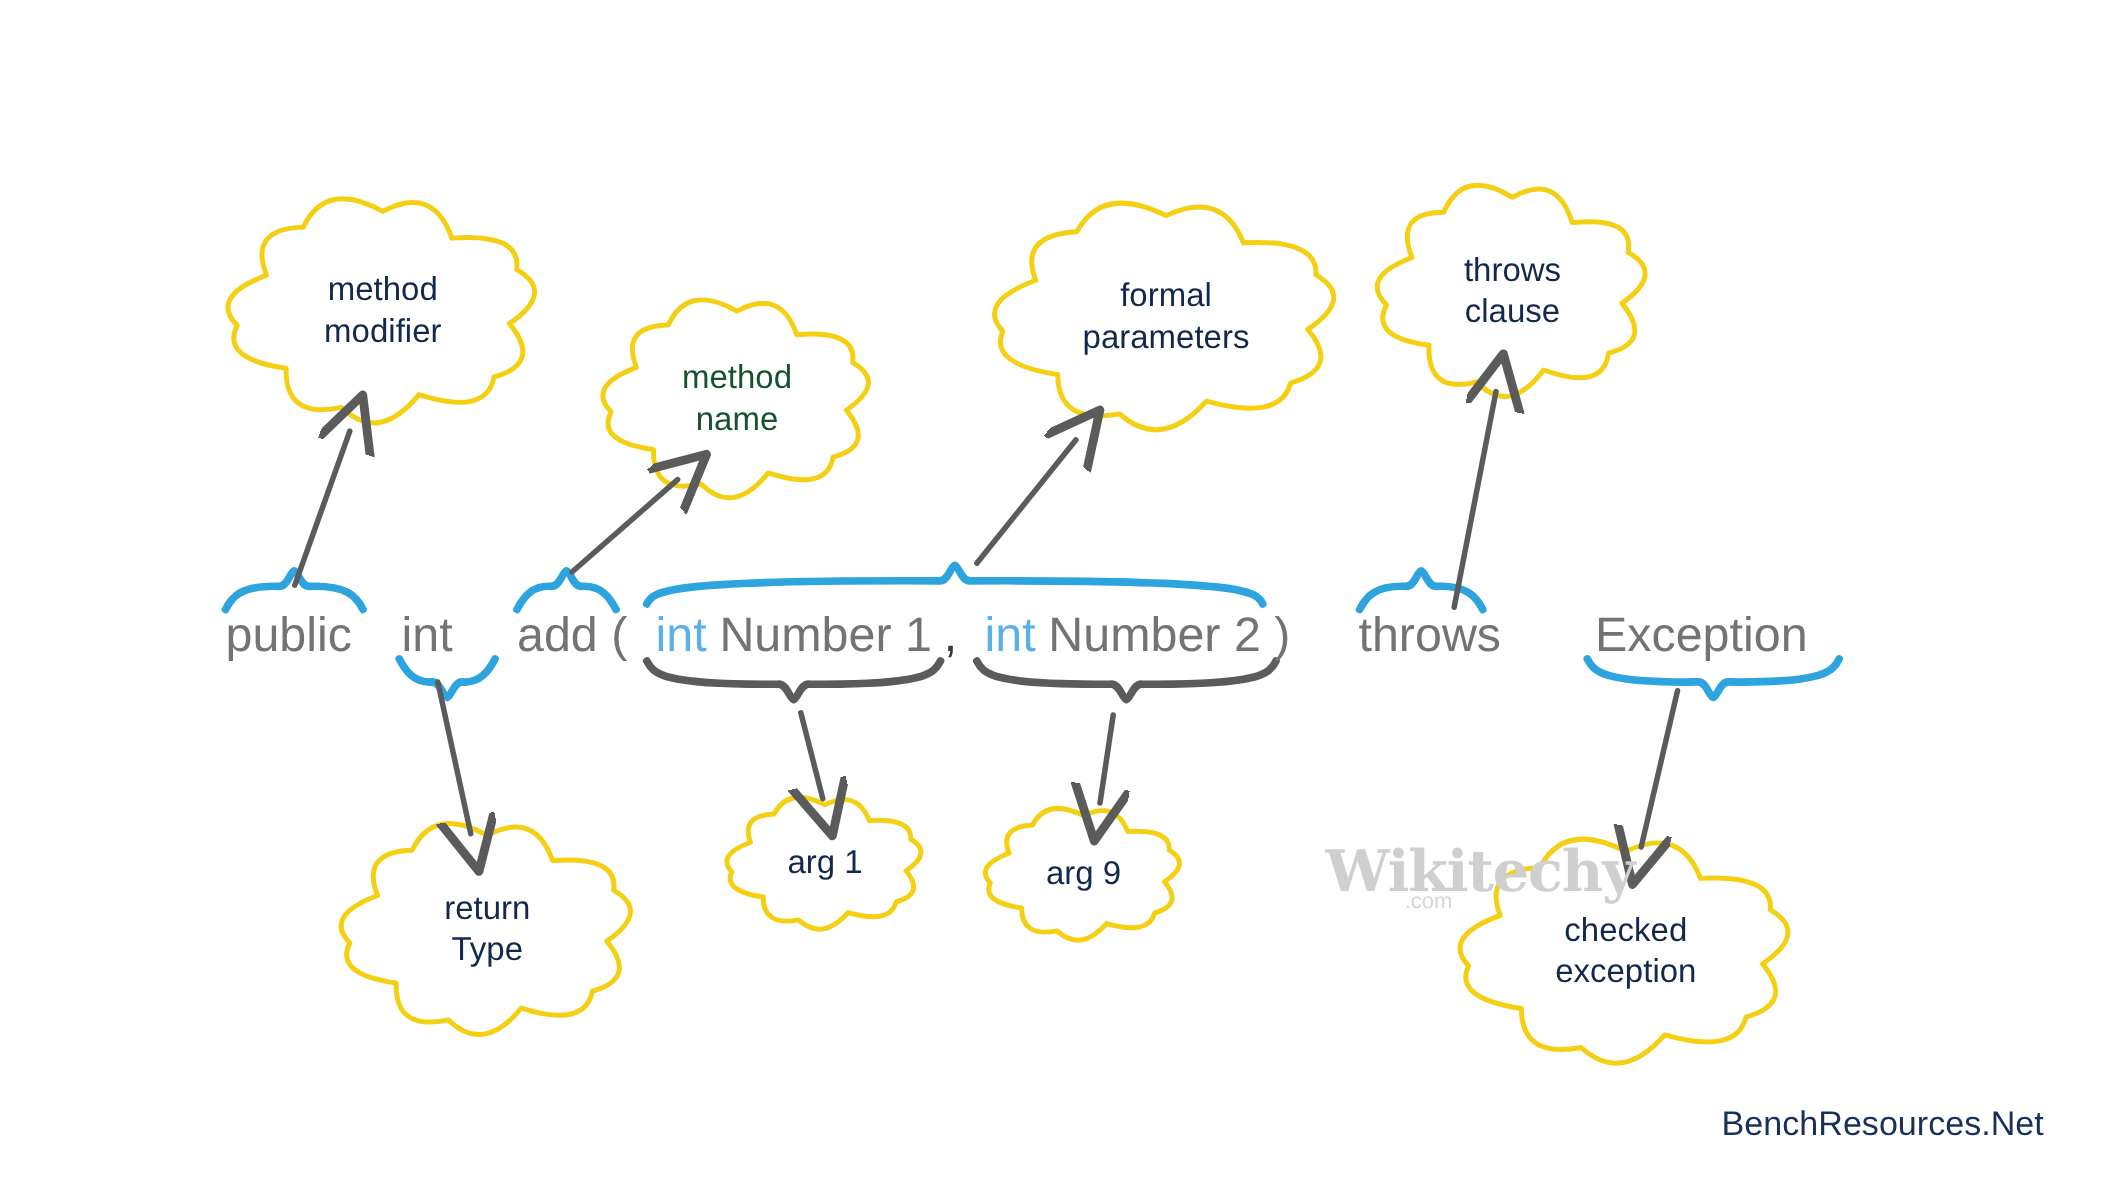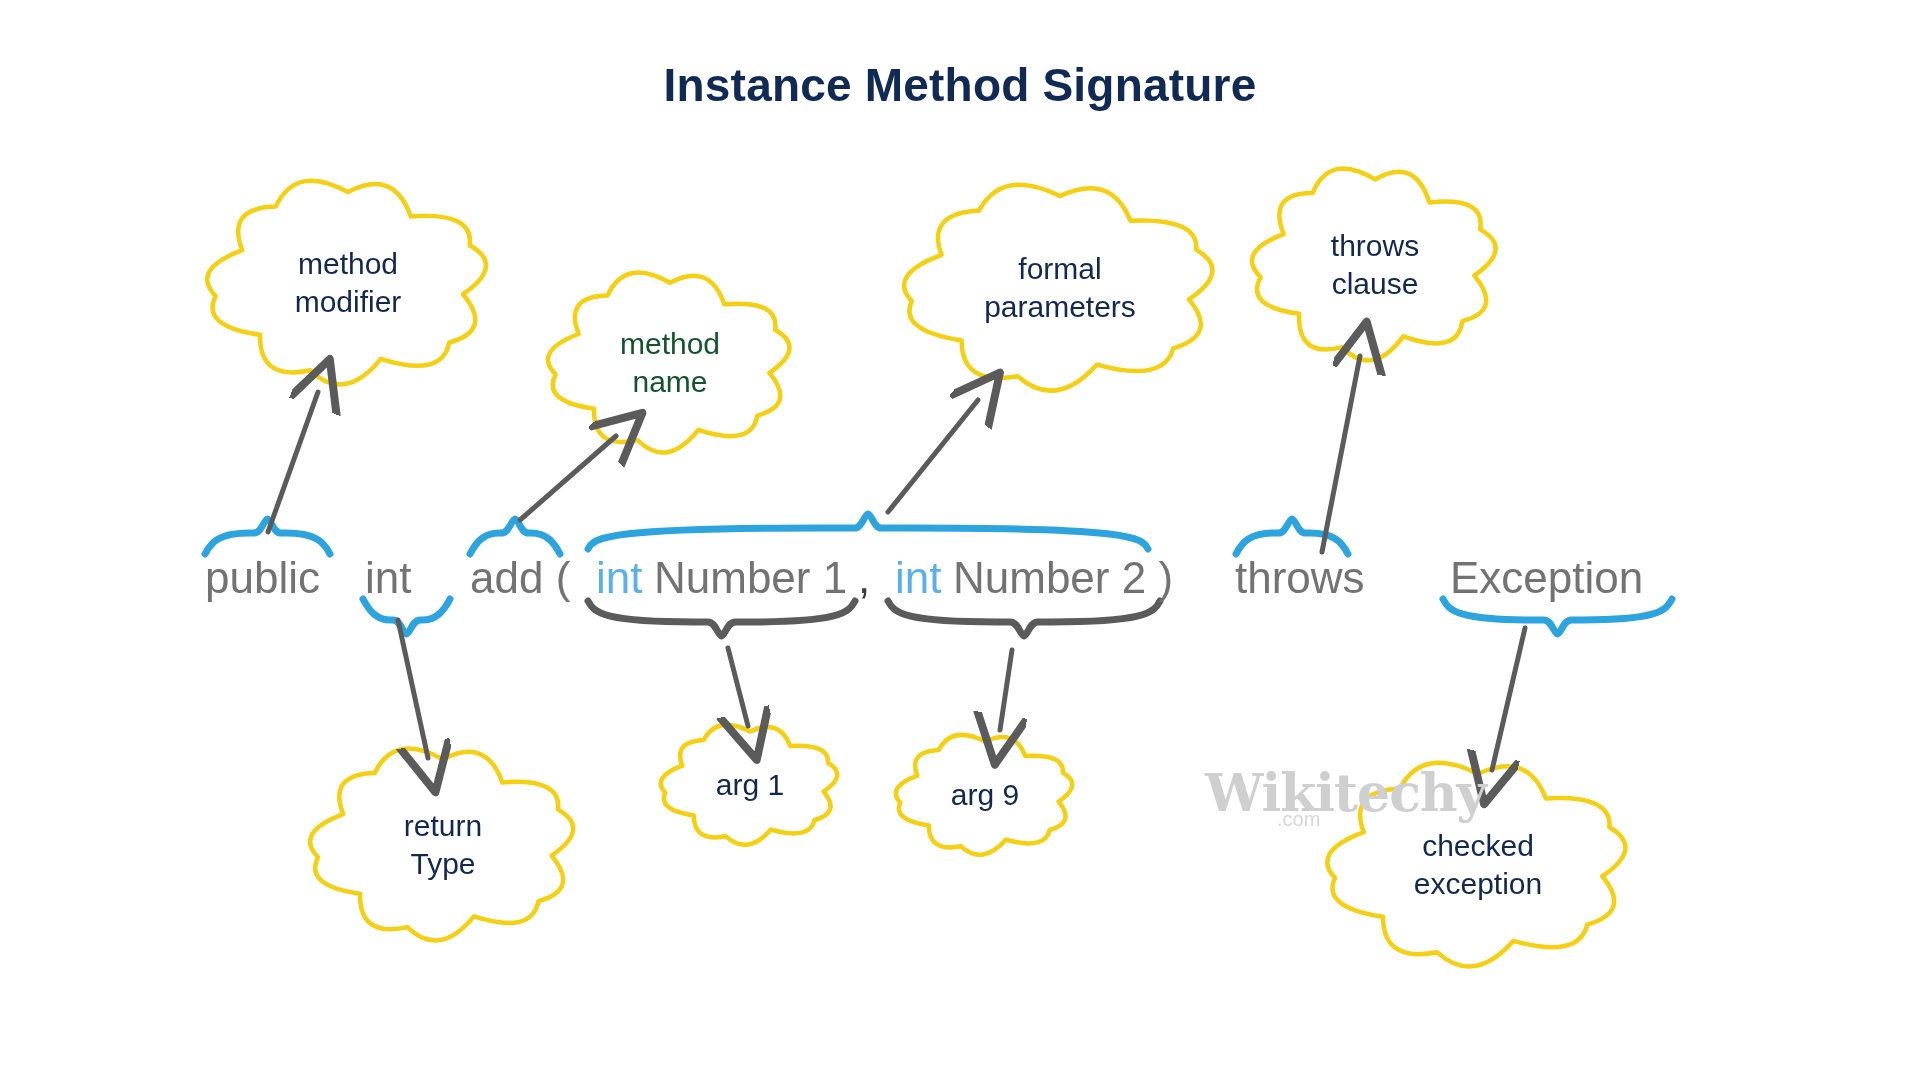--- a/index.html
+++ b/index.html
@@ -43,21 +43,20 @@
   .footer{
     position:absolute;right:62px;bottom:40px;
     font-size:31px;color:#17305c;
   }
 </style>
 </head>
 <body>
 
 <div id="stage">
 
-  <div class="title">Instance Method Signature</div>
 
   <svg id="art" viewBox="0 0 1920 1080">
     <defs>
       <marker id="ah" markerWidth="14" markerHeight="14" refX="3" refY="5" orient="auto" markerUnits="strokeWidth">
         <path d="M0,0 L10,5 L0,10" fill="none" stroke="#5b5b5b" stroke-width="1.6" stroke-linecap="round" stroke-linejoin="round"></path>
       </marker>
     </defs>
     <g id="g-clouds">
         <path d="M348.0,192.1 Q393.9,168.0 410.8,216.5 Q474.3,211.6 469.7,245.2 Q505.2,265.4 463.1,294.2 Q493.2,330.6 449.1,342.6 Q442.4,378.5 380.8,358.8 Q344.4,403.6 310.3,370.3 Q259.0,381.5 260.1,334.8 Q200.4,326.4 215.6,295.9 Q190.0,269.8 242.3,250.2 Q225.7,207.9 275.7,206.5 Q296.3,163.4 348.0,192.1 Z" fill="#ffffff" stroke="#f5cf12" stroke-width="4.5" stroke-linejoin="round"></path>
         <path d="M670.0,282.8 Q709.7,261.4 724.3,304.3 Q779.6,299.7 775.1,329.7 Q806.5,347.4 769.4,372.9 Q796.1,405.2 757.3,415.6 Q751.8,447.5 698.3,429.9 Q666.8,469.4 637.4,440.0 Q592.9,450.2 594.1,408.7 Q541.8,401.5 555.6,374.4 Q532.8,351.3 578.6,334.0 Q563.9,296.4 607.5,295.5 Q625.3,257.3 670.0,282.8 Z" fill="#ffffff" stroke="#f5cf12" stroke-width="4.5" stroke-linejoin="round"></path>
@@ -149,14 +148,15 @@
       <div class="code-tok dark" style="left: 953px; top: 556px;">Number 2 )</div>
       <div class="code-tok dark" style="left: 1235px; top: 556px;">throws</div>
       <div class="code-tok dark" style="left: 1450px; top: 556px;">Exception</div>
     </div>
 
   <div class="watermark">
     <span>Wikitechy</span>
     <span class="dotcom">.com</span>
   </div>
 
+  <div class="footer">BenchResources.Net</div>
 
 </div>
 
 </body></html>

